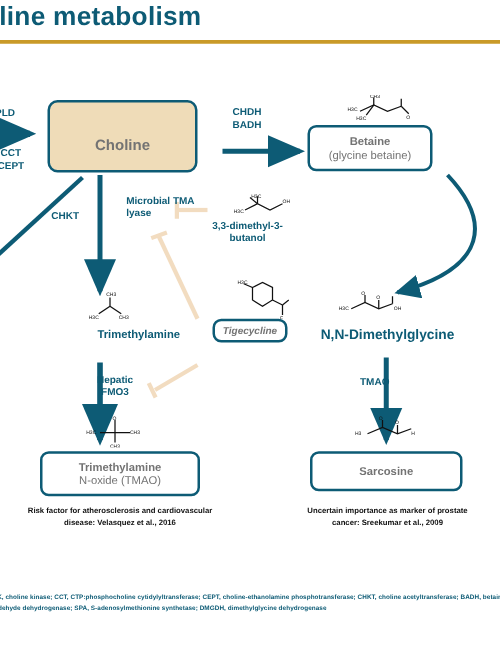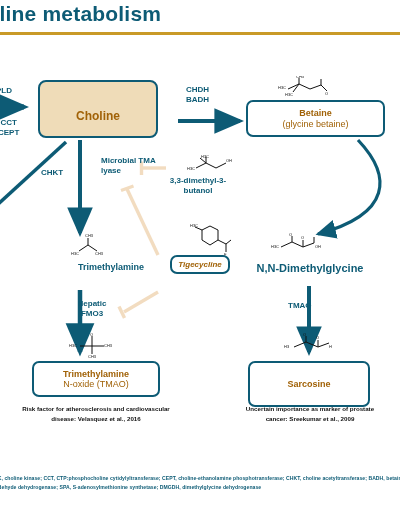--- a/index.html
+++ b/index.html
@@ -8,31 +8,31 @@
 
   
   #title{position:absolute;left:-42px;top:2px;font-size:21px;font-weight:bold;
          color:#0d5b75;letter-spacing:.2px;white-space:nowrap;}
   #rule{position:absolute;left:0;top:32px;width:400px;height:3px;background:#c99a28;}
 
   
   .nodebox{position:absolute;box-sizing:border-box;border:2px solid #0d5b75;
            border-radius:7px;background:#ffffff;display:flex;flex-direction:column;
            align-items:center;justify-content:center;text-align:center;
-           font-weight:bold;color:#a16207;line-height:1.15;}
+           font-weight:bold;color:#737373;line-height:1.15;}
   .nodebox .sub{font-weight:normal;}
 
   #choline-box{left:38px;top:80px;width:120px;height:58px;background:#efdcb8;
                border-color:#0d5b75;border-radius:8px;}
   #choline-box .lbl{font-size:12px;margin-top:16px;}
 
-  #betaine-box{left:246px;top:100px;width:139px;height:37px;font-size:9px;text-align:right;}
+  #betaine-box{left:246px;top:100px;width:100px;height:37px;font-size:9px;text-align:right;}
   #tigecycline-box{left:170px;top:255px;width:60px;height:19px;font-size:8px;font-style:italic;}
   #tmao-box{left:32px;top:361px;width:128px;height:36px;font-size:9px;}
-  #sarcosine-box{left:248px;top:361px;width:122px;height:46px;font-size:9px;}
+  #sarcosine-box{left:248px;top:361px;width:122px;height:32px;font-size:9px;}
 
   
   .plabel{position:absolute;text-align:center;font-weight:bold;color:#0d5b75;
           line-height:1.2;}
   #tma-label{left:56px;top:262px;width:110px;font-size:9px;}
   #dmg-label{left:250px;top:262px;width:120px;font-size:11px;}
   #dmb-label{left:160px;top:176px;width:76px;font-size:8px;line-height:1.25;}
 
   
   .enz{position:absolute;font-weight:bold;color:#0d5b75;line-height:1.2;}

